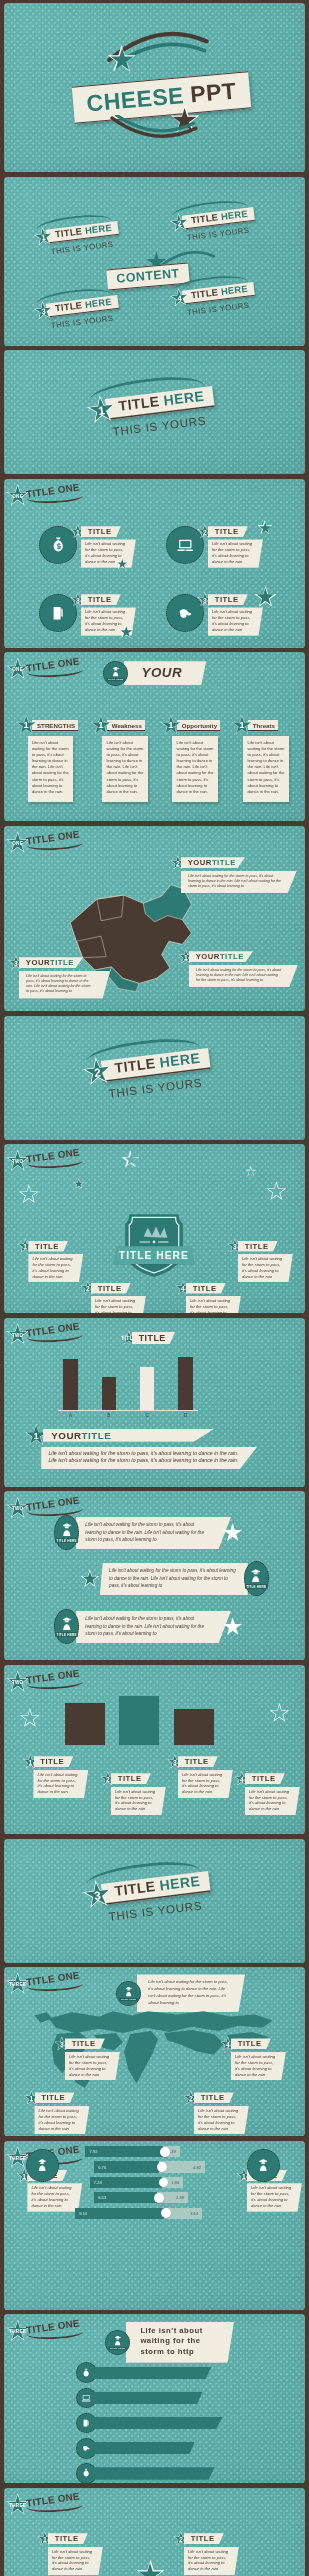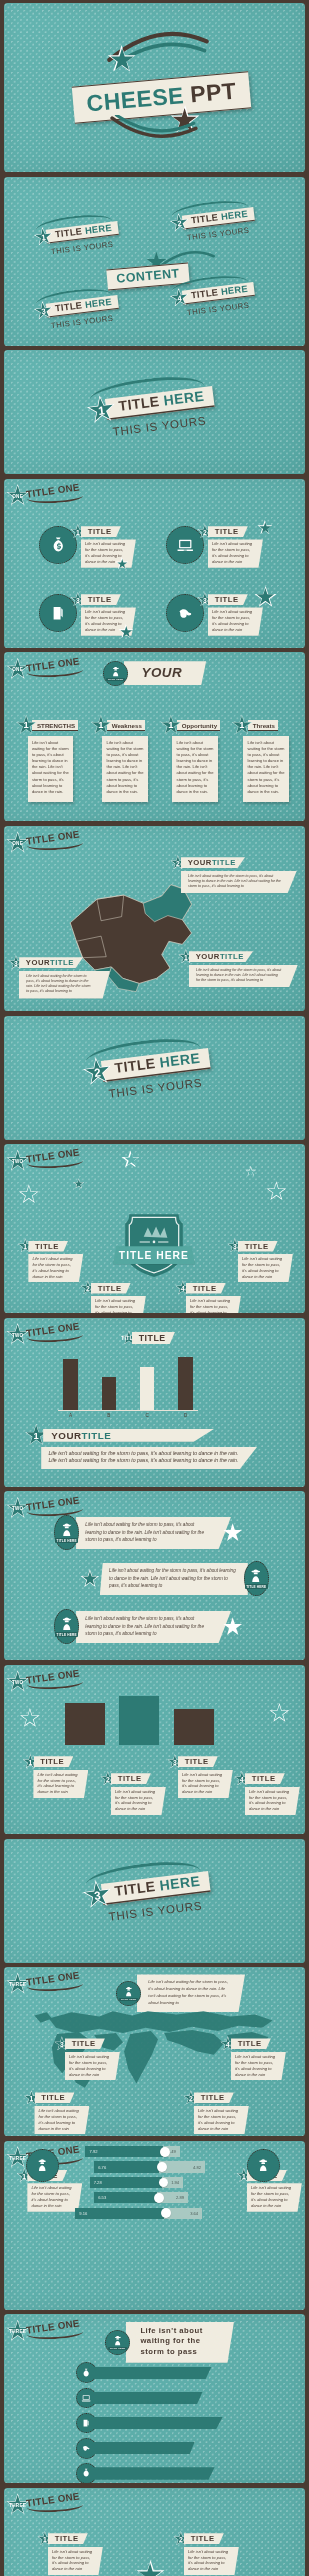--- a/index.html
+++ b/index.html
@@ -1030,21 +1030,21 @@
     <div class="seal">
       <svg class="fig" viewBox="0 0 24 24" fill="#fff">
           <ellipse cx="12" cy="5.4" rx="6" ry="1.5"></ellipse>
           <path d="M8.4 5.2c0-1.8 1.6-3 3.6-3s3.6 1.2 3.6 3H8.4z"></path>
           <path d="M9 8.4c0-.8.8-1.4 3-1.4s3 .6 3 1.4v1.4H9V8.4z"></path>
           <path d="M6.6 21.6c0-5 2.4-9 5.4-9s5.4 4 5.4 9H6.6z"></path>
           <rect x="14.8" y="6" width="4.4" height=".9" transform="rotate(-28 14.8 6)"></rect>
         </svg>
       <div class="sl">TITLE HERE</div>
     </div>
-    <div class="bt" style="font-size:7.7px;font-style:normal;line-height:1.4;padding:4.1px 17.5px 4.6px 14.4px;max-width:108px">Life isn't about waiting for the storm to pass</div>
+    <div class="bt" style="font-size:7.7px;font-style:normal;line-height:1.4;padding:4.1px 17.5px 4.6px 14.4px;max-width:108px">Life isn't about waiting for the storm to http</div>
   </div>
 
   <div style="position:absolute;left:72px;top:48px;display:flex;flex-direction:column;gap:4.6px">
     <div style="display:flex;align-items:center">
       <div class="circ sm" style="position:relative;left:0;top:0">
         <svg viewBox="0 0 24 24" fill="#fff">
             <path d="M9 2h6l-1.4 2.2h-3.2L9 2zm3 3.2c-3.6 1.6-6 4.6-6 7.8 0 4 3 7 6 7s6-3 6-7c0-3.2-2.4-6.2-6-7.8z"></path>
           </svg>
         </div>
       <div style="margin-left:-3.1px;width:118px;height:12.4px;background:#2d7a74;clip-path:polygon(0 0,100% 0,95% 100%,0 100%)"></div>

